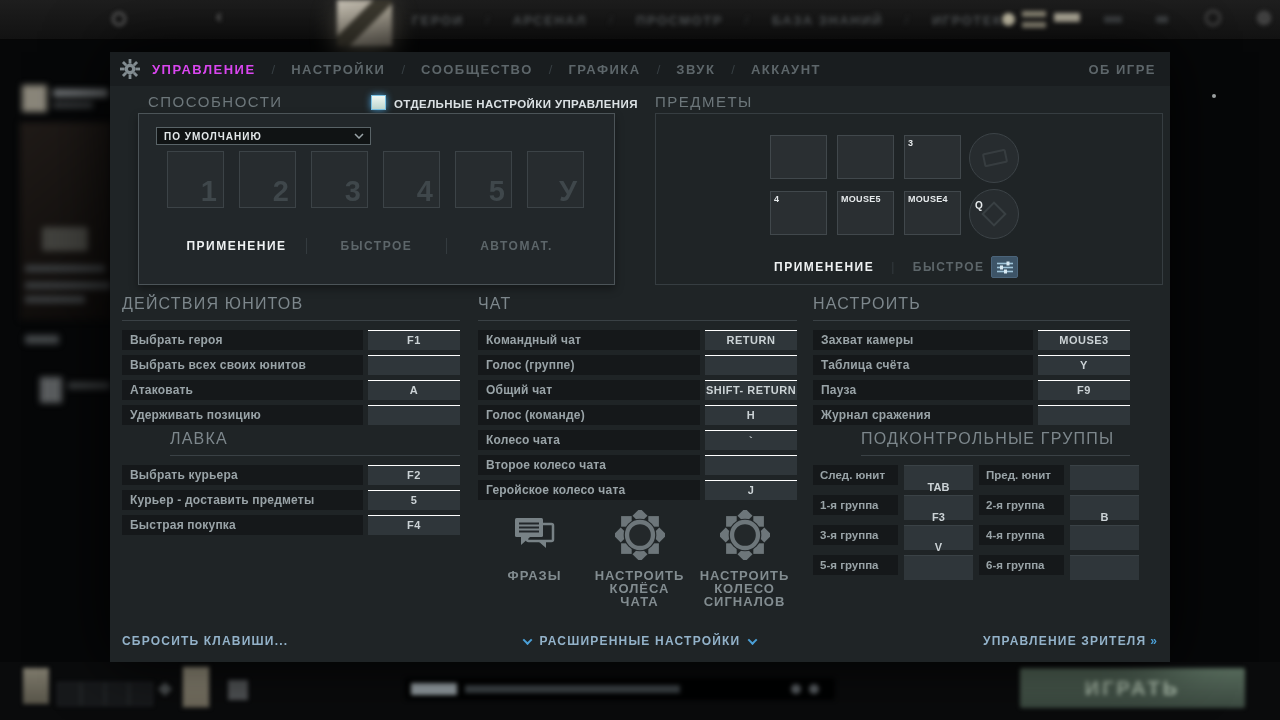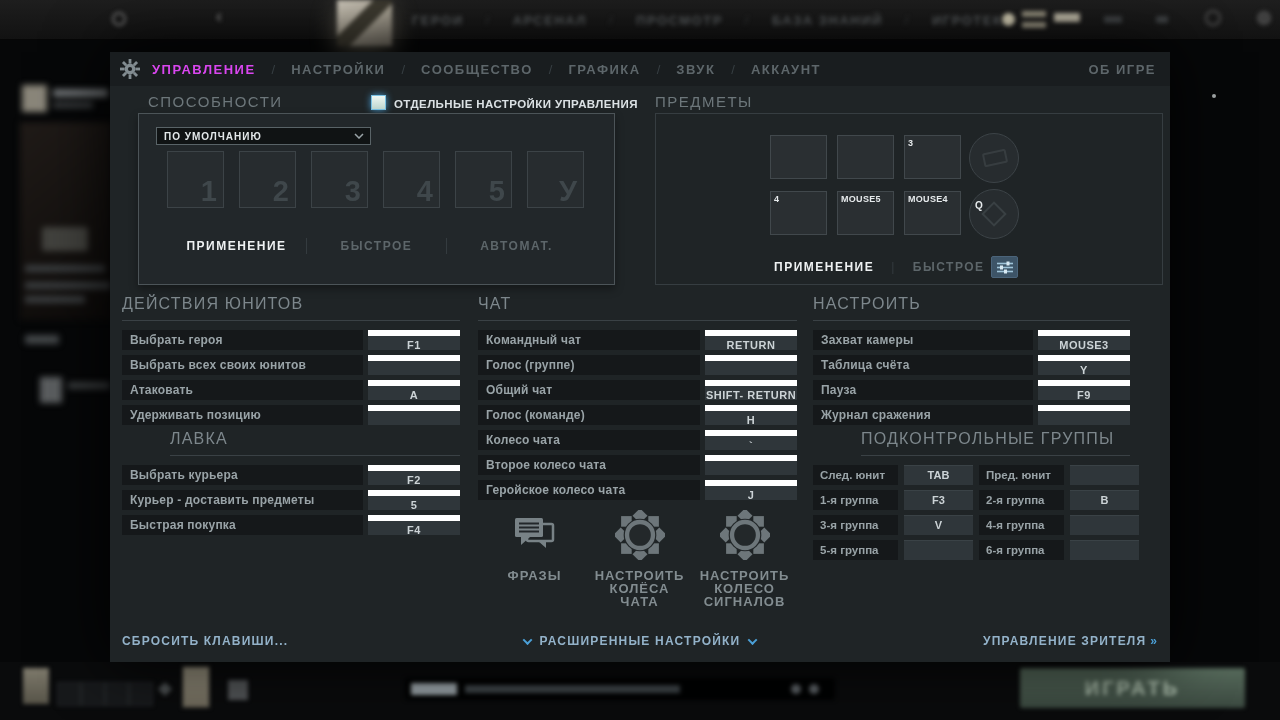--- a/index.html
+++ b/index.html
@@ -97,30 +97,30 @@
   .it-tab.active{color:#eef1f2;}
   .item-settings-btn{position:absolute;left:335px;top:142px;width:27px;height:22px;background:#3d5467;
       border:1px solid #4b647a;border-radius:2px;display:flex;align-items:center;justify-content:center;cursor:pointer;}
 
   .col{position:absolute;top:243px;}
   .col-header{color:#7d878c;font-size:16px;font-weight:400;letter-spacing:1.2px;
       padding-bottom:7px;border-bottom:1px solid #3a4145;margin-bottom:9px;}
   .keyrow{display:flex;height:20px;margin-bottom:5px;}
   .keylabel{flex:1;background:#15181a;color:#99a3a7;font-size:12px;font-weight:700;letter-spacing:.2px;
       line-height:20px;padding-left:8px;white-space:nowrap;overflow:hidden;}
-  .keybtn{width:92px;margin-left:5px;background:#2f363a;border:none;border-top:6px solid #ffffff;
+  .keybtn{width:92px;margin-left:5px;background:#2f363a;border:none;border-top:1px solid #ffffff;
       color:#ccd3d6;font-family:inherit;font-size:11px;font-weight:700;letter-spacing:.5px;
       text-align:center;line-height:19px;cursor:pointer;padding:0;}
   .sec2{margin-top:3px;margin-left:48px;}
 
   .groups-grid{display:grid;grid-template-columns:85px 69px 85px 69px;gap:5px 6px;}
   .gcell-label{height:20px;background:#15181a;color:#99a3a7;font-size:11.5px;font-weight:700;
       line-height:20px;padding-left:7px;white-space:nowrap;}
   .gcell-key{height:20px;background:#2f363a;border:none;border-top:1px solid #3a4246;color:#ccd3d6;
-      font-family:inherit;font-size:11px;font-weight:700;text-align:center;line-height:19px;cursor:pointer;padding:0;}
+      font-family:inherit;font-size:11px;font-weight:700;text-align:center;line-height:19px;cursor:pointer;padding:12px;}
 
   .extras{position:absolute;left:372px;top:455px;width:330px;display:flex;}
   .extra{width:105px;display:flex;flex-direction:column;align-items:center;cursor:pointer;}
   .extra-icon{height:56px;display:flex;align-items:center;justify-content:center;}
   .extra-label{margin-top:6px;color:#828c90;font-size:13px;font-weight:700;letter-spacing:1px;
       text-align:center;line-height:13px;max-width:100px;}
 
   .dlg-footer-link{position:absolute;top:582px;color:#93b2c9;font-size:12px;font-weight:700;
       letter-spacing:1.2px;cursor:pointer;}
   .f-reset{left:12px;}

